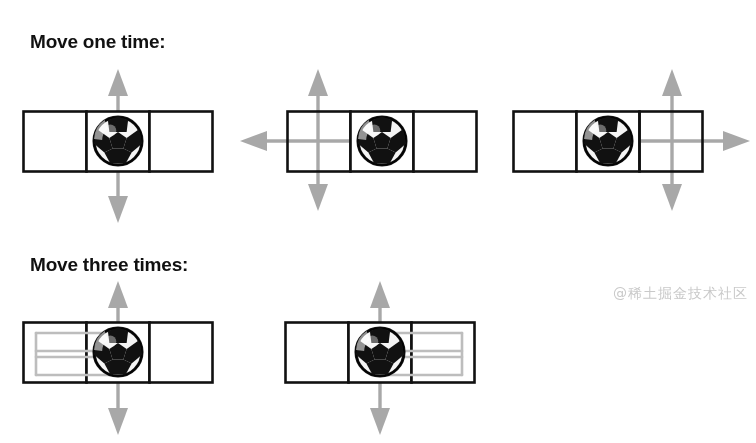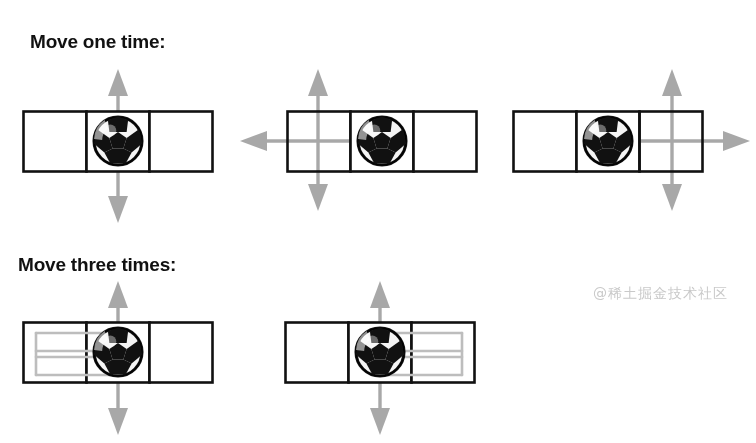--- a/index.html
+++ b/index.html
@@ -26,30 +26,30 @@
     position: absolute;
     font-family: "Liberation Sans", sans-serif;
     font-weight: bold;
     font-size: 19px;
     color: #111111;
     letter-spacing: -0.2px;
     white-space: nowrap;
   }
   #heading-one  { left: 30px;  top: 31px; }
   #heading-two  { left: 288px; top: 31px; }
-  #heading-three{ left: 18px;  top: 254px; }
+  #heading-three{ left: 30px;  top: 254px; }
 
   .diagram {
     position: absolute;
   }
   .diagram svg { display: block; }
 
   .watermark {
     position: absolute;
-    right: 28px;
+    right: 8px;
     bottom: 10px;
     font-family: "DejaVu Sans", sans-serif;
     font-size: 14px;
     color: #c9c9c9;
     letter-spacing: 1px;
     white-space: nowrap;
     user-select: none;
   }
 </style>
 </head>

